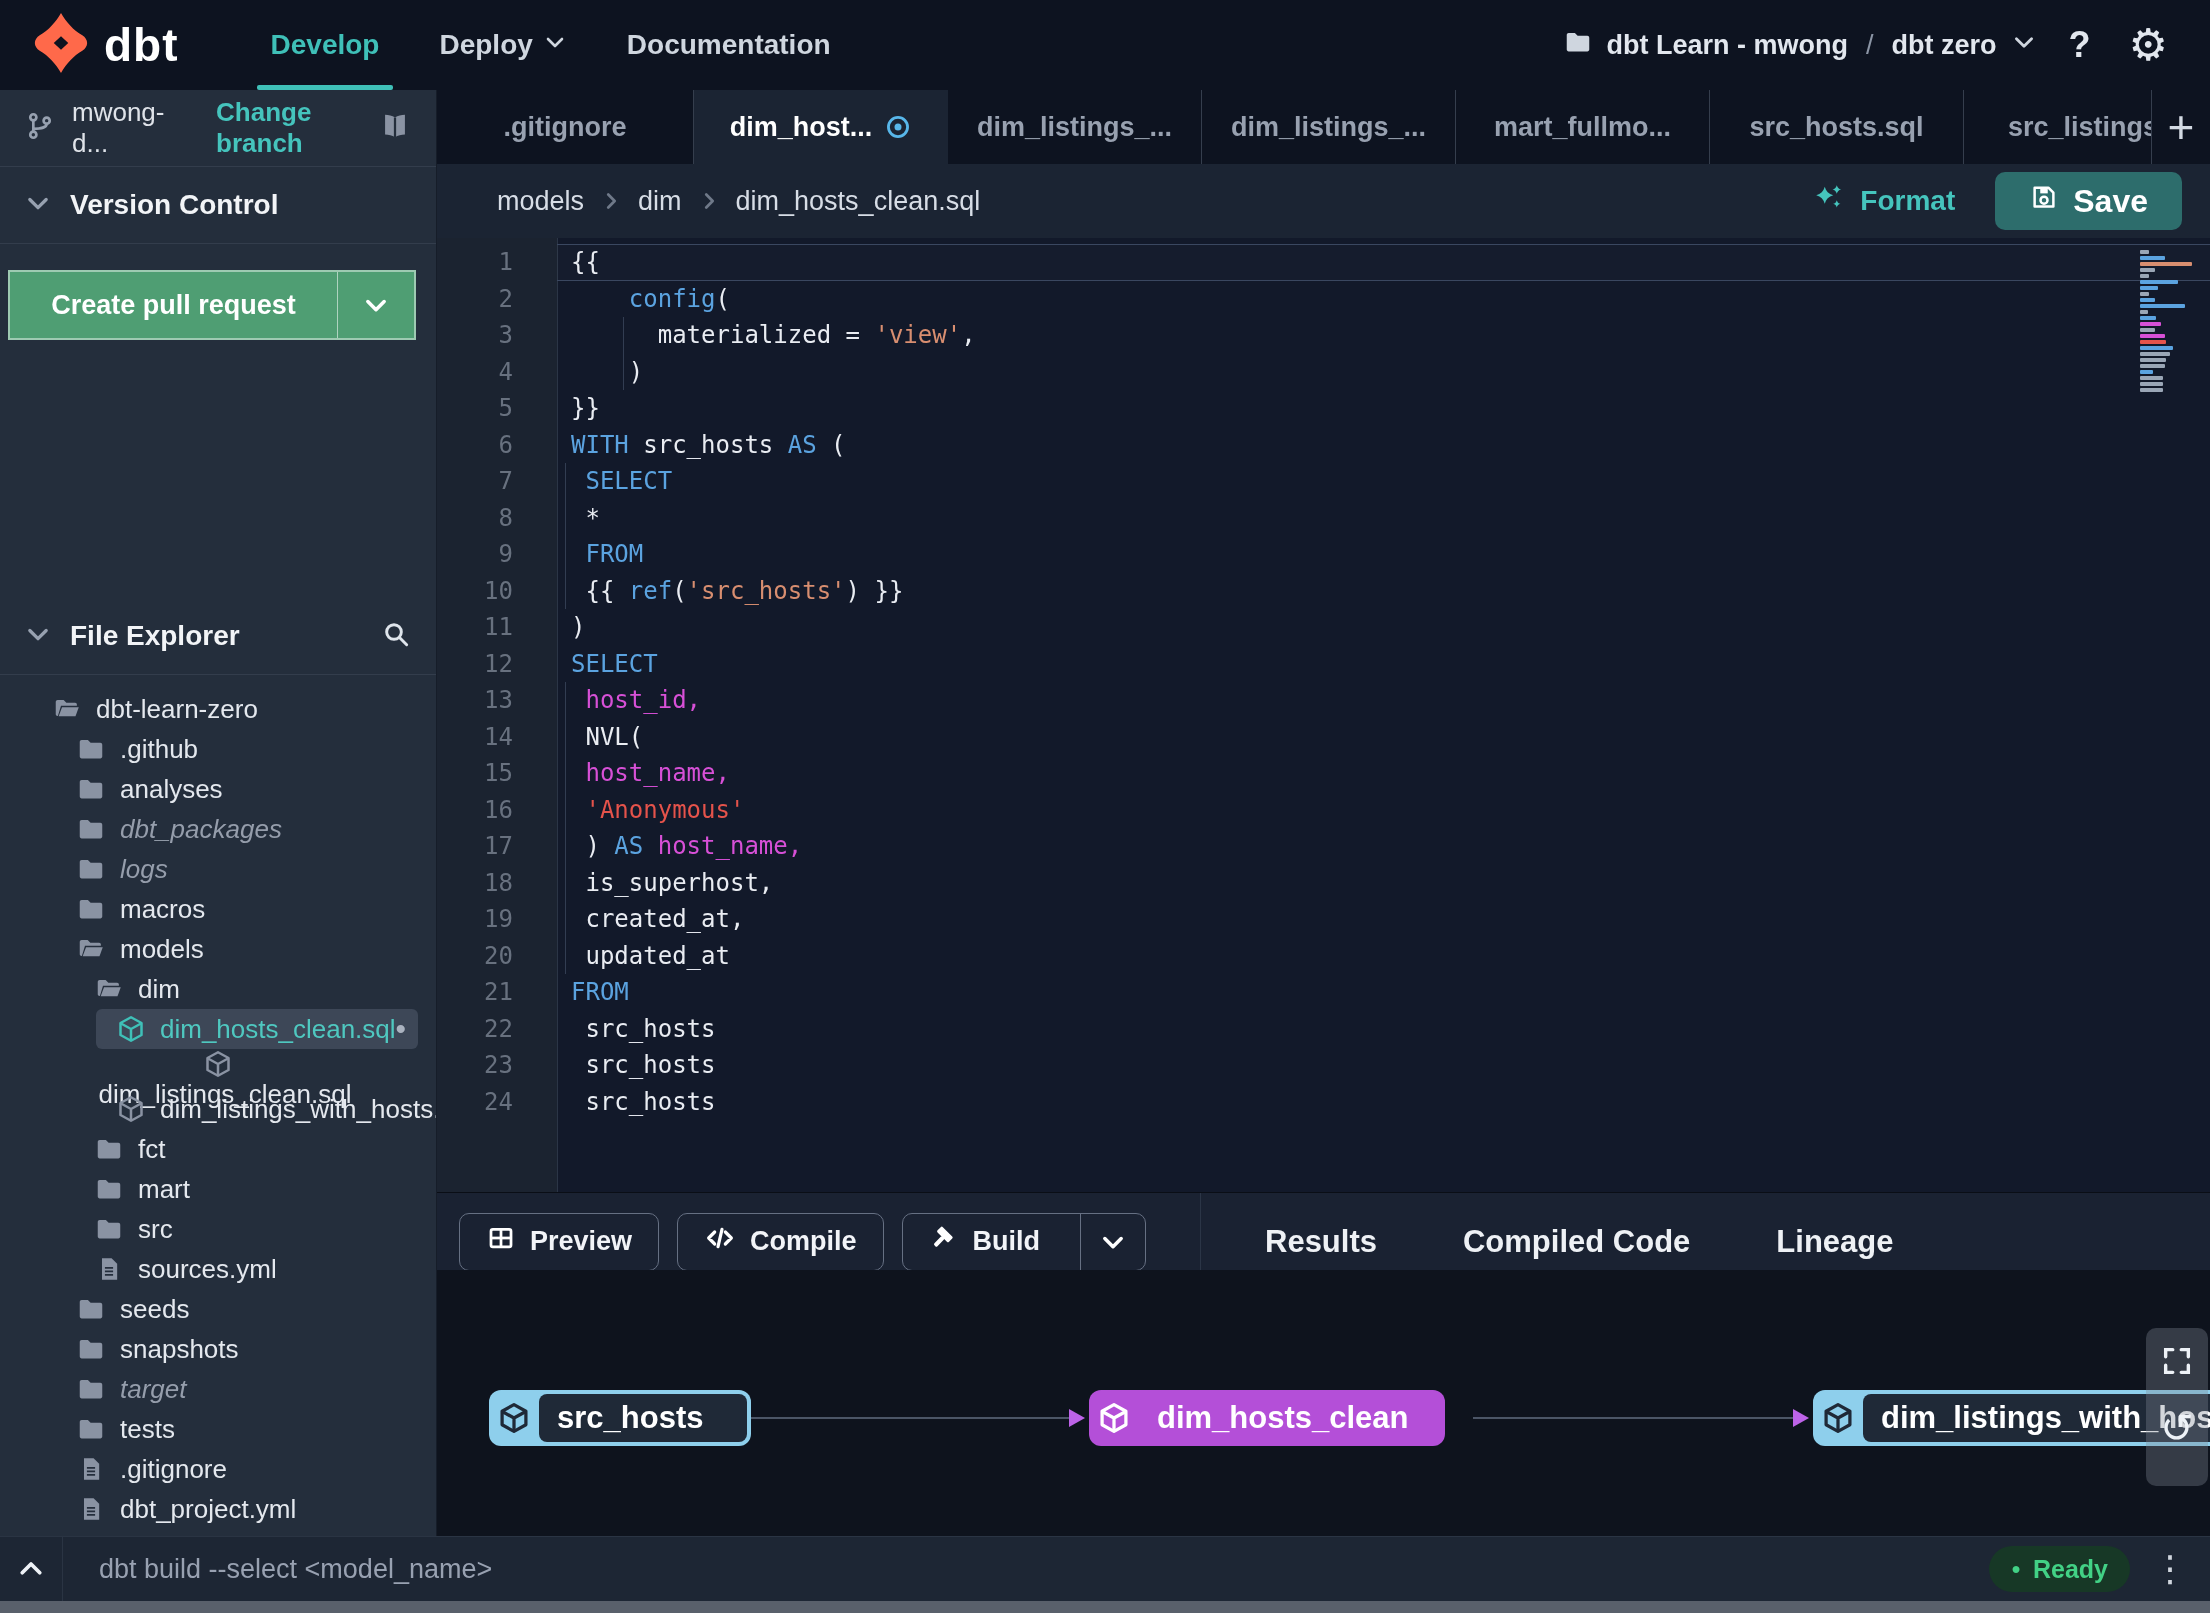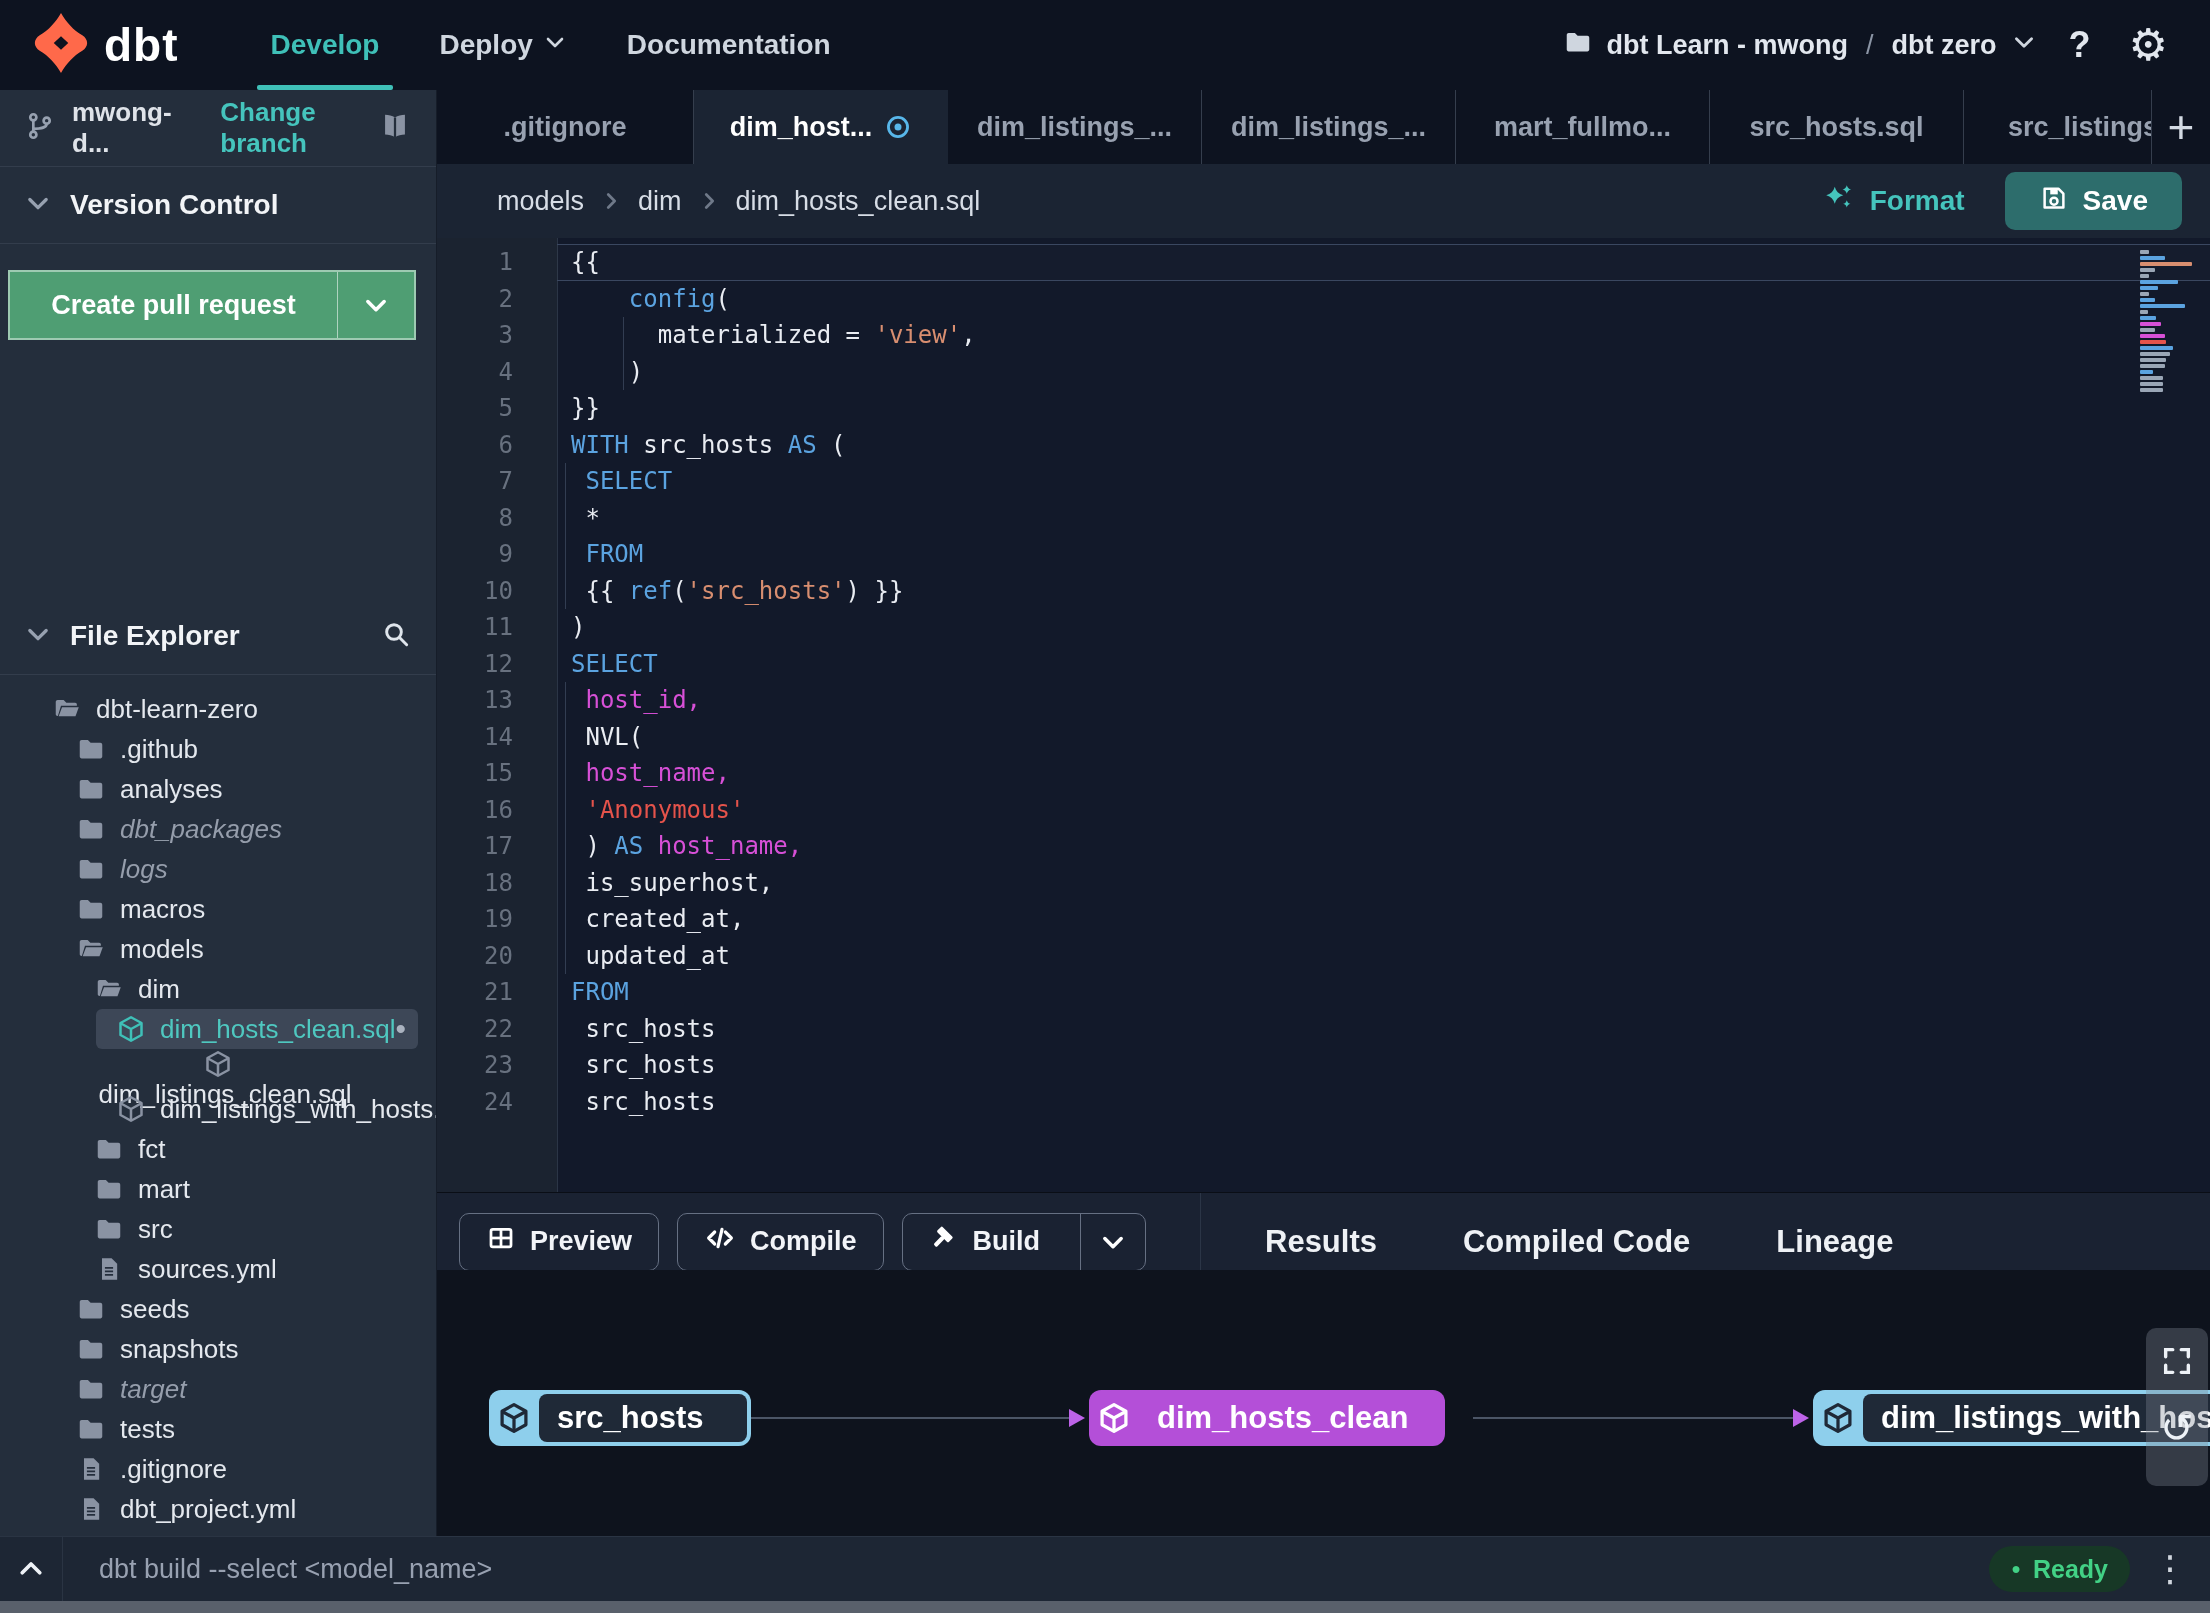--- a/index.html
+++ b/index.html
@@ -17,21 +17,21 @@
   .navitem.active{color:#3fc0b8;}
   .navitem.active::after{content:"";position:absolute;left:16px;right:16px;bottom:0;height:5px;background:#3fc0b8;border-radius:2px;}
   .nav-right{margin-left:auto;display:flex;align-items:center;gap:26px;padding-right:36px;}
   .proj{display:flex;align-items:center;gap:14px;color:#e2e7ee;font-size:27px;font-weight:600;cursor:pointer;}
   .proj .sep{color:#8b95a5;font-weight:400;padding:0 4px;}
   .iconbtn{color:#e2e7ee;font-size:36px;font-weight:bold;cursor:pointer;line-height:1;padding:0 6px;}
   .gear{font-size:44px;font-weight:400;}
   
   .sidebar{position:absolute;top:90px;left:0;width:436px;bottom:76px;background:#242e3c;border-right:1px solid #161d29;z-index:10;overflow:hidden;}
   .branchrow{height:76px;display:flex;align-items:center;padding:0 24px;border-bottom:1px solid #333d4c;}
-  .branch-name{color:#dfe3e9;font-size:26px;margin-left:16px;font-weight:bold;}
+  .branch-name{color:#dfe3e9;font-size:26px;margin-left:16px;}
   .change-branch{color:#45c4bd;font-size:26px;font-weight:600;margin-left:34px;cursor:pointer;}
   .book{margin-left:auto;}
   .sechead{height:76px;display:flex;align-items:center;padding:0 24px;border-bottom:1px solid #333d4c;gap:18px;}
   .sechead .title{color:#f2f4f7;font-size:28px;font-weight:bold;}
   .sechead .spacer{flex:1;}
   .vc-body{height:252px;border-bottom:0;padding:26px 20px 0 8px;}
   .pr-btn{display:flex;align-items:stretch;height:66px;border-radius:0;background:#4f9e73;border:2px solid rgba(255,255,255,0.45);overflow:hidden;cursor:pointer;}
   .pr-main{flex:1;display:flex;align-items:center;justify-content:center;color:#fff;font-size:27px;font-weight:600;}
   .pr-caret{width:76px;display:flex;align-items:center;justify-content:center;border-left:1px solid rgba(255,255,255,0.55);}
   .vc-space{height:76px;}
@@ -48,21 +48,21 @@
   .tabbar{position:absolute;left:437px;right:0;top:90px;height:74px;display:flex;background:#0d1320;z-index:5;}
   .tab{display:flex;align-items:center;justify-content:center;gap:12px;color:#98a1b0;font-size:27px;font-weight:600;border-right:1px solid #353e4d;box-sizing:border-box;white-space:nowrap;overflow:hidden;cursor:pointer;}
   .tab.active{background:#1b2433;color:#ffffff;border-right:none;}
   .tab-add{width:58px;display:flex;align-items:center;justify-content:center;color:#d3dae3;font-size:46px;font-weight:400;cursor:pointer;}
   
   .crumbrow{position:absolute;left:437px;right:0;top:164px;height:74px;background:#1b2433;display:flex;align-items:center;padding:0 28px 0 60px;box-sizing:border-box;z-index:4;}
   .crumbs{display:flex;align-items:center;gap:16px;}
   .crumb{color:#d7dde6;font-size:27px;}
   .crumb-sep{display:flex;align-items:center;}
   .fmt{margin-left:auto;display:flex;align-items:center;gap:14px;color:#45c4bd;font-size:28px;font-weight:600;cursor:pointer;padding-right:40px;}
-  .savebtn{display:flex;align-items:center;gap:14px;background:#2d6d6c;border-radius:10px;height:58px;padding:0 34px;color:#fff;font-size:28px;font-weight:600;cursor:pointer;}
+  .savebtn{display:flex;align-items:center;gap:14px;background:#2d6d6c;border-radius:10px;height:58px;padding:0 34px;color:#fff;font-size:32px;font-weight:600;cursor:pointer;}
   
   .editor{position:absolute;left:437px;right:0;top:238px;height:954px;background:#12192a;overflow:hidden;}
   .gutterbg{position:absolute;left:0;top:0;bottom:0;width:120px;background:#1b2330;border-right:1px solid #2b3546;}
   .codelines{position:absolute;left:0;right:0;top:6px;font-family:"DejaVu Sans Mono",monospace;font-size:24px;line-height:36.5px;}
   .cl{display:flex;height:36.5px;}
   .ln{width:120px;flex:0 0 120px;text-align:right;padding-right:44px;box-sizing:border-box;color:#68717f;}
   .ct{flex:1;padding-left:14px;position:relative;white-space:pre;color:#e9ecf2;}
   .cl.active .ct{box-shadow:inset 0 1px 0 #3a4760, inset 0 -1px 0 #3a4760;background:rgba(255,255,255,0.015);}
   .gd{position:absolute;top:0;bottom:0;border-left:1px solid #323d52;}
   .k{color:#5ba3e0;} .s{color:#d88e70;} .r{color:#e5534b;} .m{color:#d750d7;} .p{color:#e9ecf2;}

